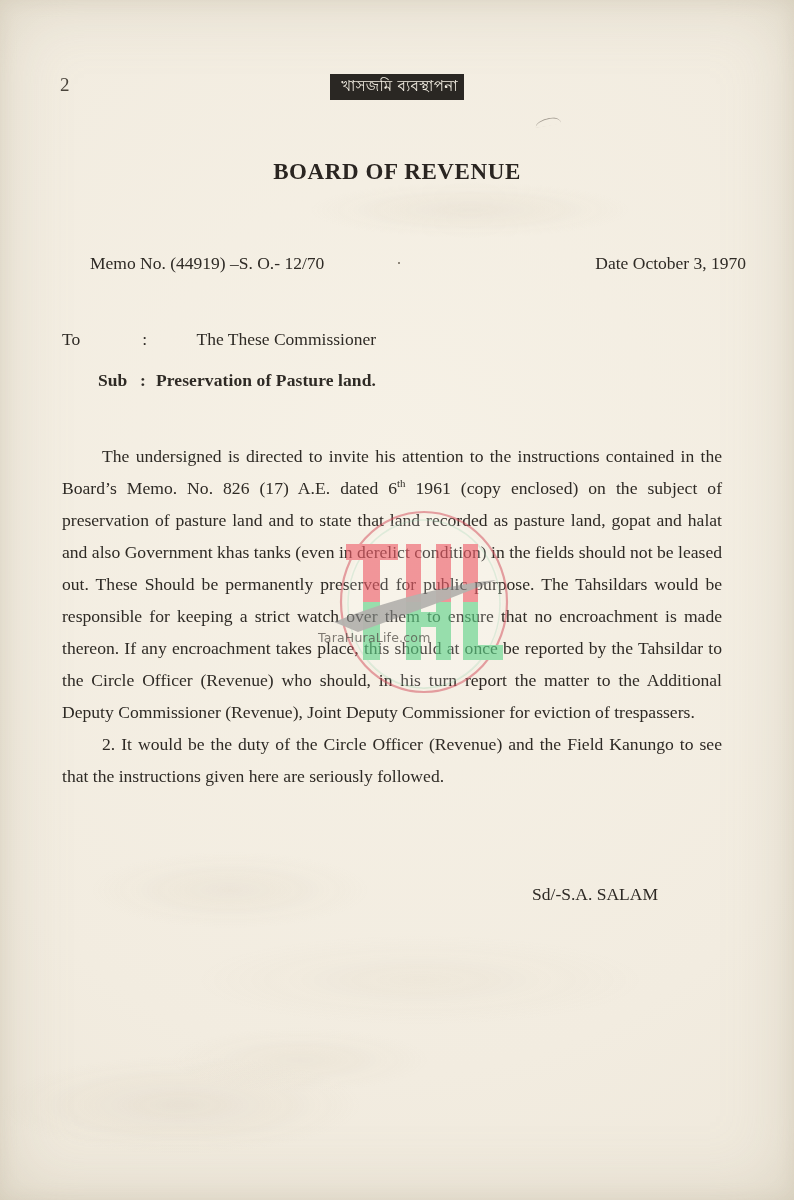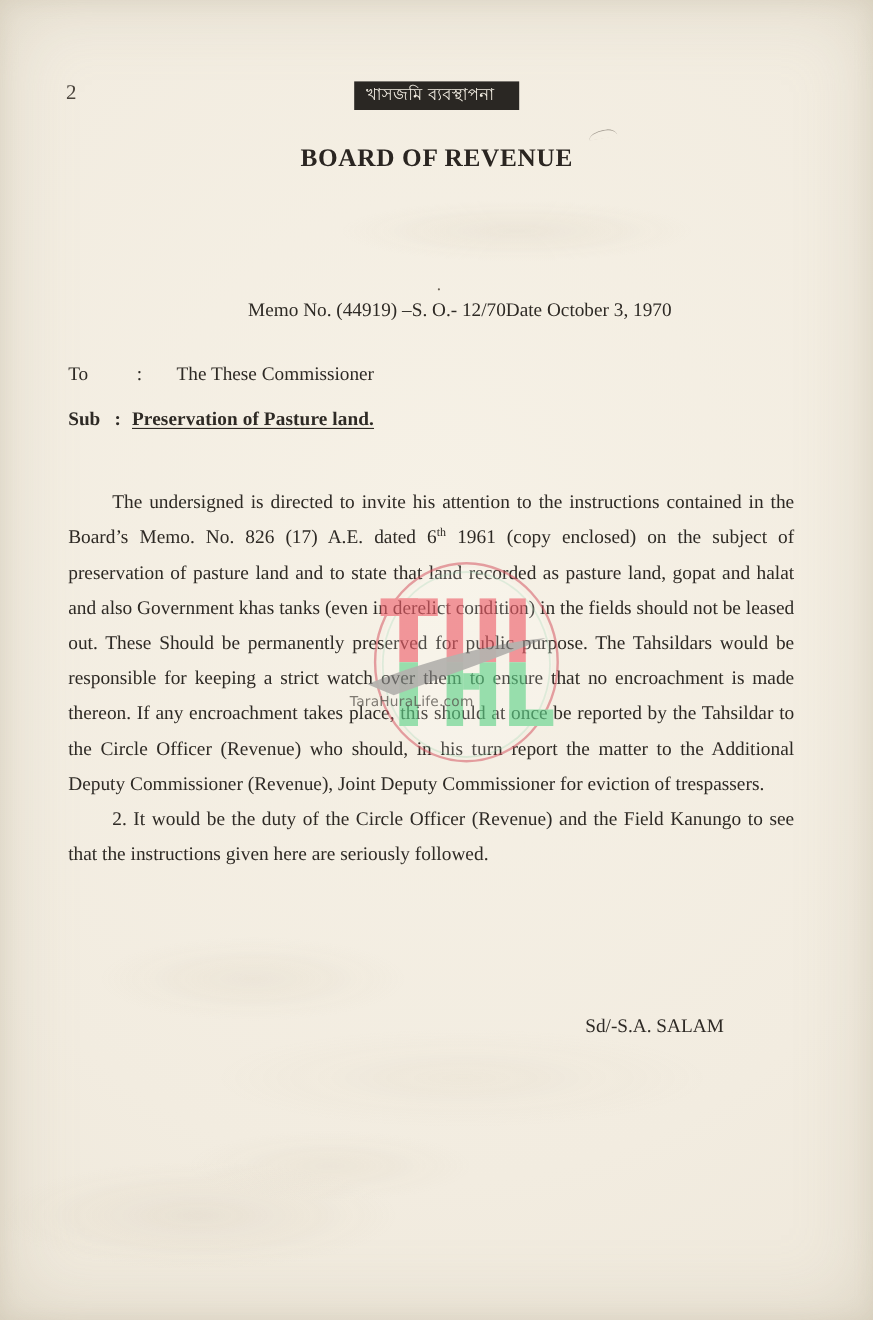--- a/index.html
+++ b/index.html
@@ -63,21 +63,21 @@
     top: 74px;
     text-align: center;
   }
   .bengali-banner {
     display: inline-block;
     background: #2a2723;
     color: #f4efe4;
     font-family: "DejaVu Sans", "Liberation Sans", sans-serif;
     font-size: 15px;
     line-height: 1.35;
-    padding: 2px 23px 4px 11px;
+    padding: 2px 6px 4px 11px;
     letter-spacing: .3px;
     white-space: nowrap;
   }
 
   
   .stray-mark {
     position: absolute;
     left: 535px;
     top: 118px;
     width: 26px;
@@ -88,36 +88,36 @@
     opacity: .55;
   }
 
   
   .heading {
     position: absolute;
     left: 0; right: 0;
     text-align: center;
     font-weight: bold;
     color: #2a2521;
+    margin-top: 28px;
   }
   .heading-main { top: 131px; font-size: 23px; letter-spacing: .6px; }
   .heading-sub  { top: 171px; font-size: 21px; letter-spacing: .6px; }
 
   
   .memo-row {
     position: absolute;
     left: 90px;
     right: 48px;
     top: 253px;
     display: flex;
-    justify-content: center;
+    justify-content: space-between;
     align-items: baseline;
     font-size: 17.5px;
     color: #2e2a25;
-    margin-top: 18px;
   }
   .memo-dot {
     position: absolute;
     left: 398px;
     top: 262px;
     width: 2px;
     height: 2px;
     background: #6b6357;
     border-radius: 50%;
   }
@@ -131,25 +131,24 @@
     color: #2e2a25;
   }
   .addr-line {
     display: flex;
     align-items: baseline;
     margin-bottom: 20px;
     justify-content: space-between;
   }
   .addr-label { display: inline-block; width: 42px; }
   .addr-colon { display: inline-block; width: 16px; }
-  .addr-line.subject { font-weight: bold; }
+  .addr-line.subject { font-weight: bold; margin-left: 36px; }
   .addr-line.subject .addr-label { width: 42px; }
   .subject-text {
     font-weight: bold;
-    text-decoration: underline;
     text-underline-offset: 3px;
     letter-spacing: .1px;
   }
 
   
   .body-block {
     position: absolute;
     left: 62px;
     width: 660px;
     top: 440px;
@@ -160,21 +159,21 @@
     color: #2e2a25;
   }
   .para { margin: 0; text-indent: 40px; font-family: Liberation Serif, serif; }
   .para + .para { }
   .para sup { font-size: .62em; vertical-align: super; line-height: 0; }
 
   
   .signature {
     position: absolute;
     left: 470px;
-    top: 918px;
+    top: 880px;
     width: 250px;
     text-align: center;
     font-size: 17.5px;
     line-height: 28px;
     color: #2e2a25;
   }
 
   
   .watermark {
     position: absolute;

